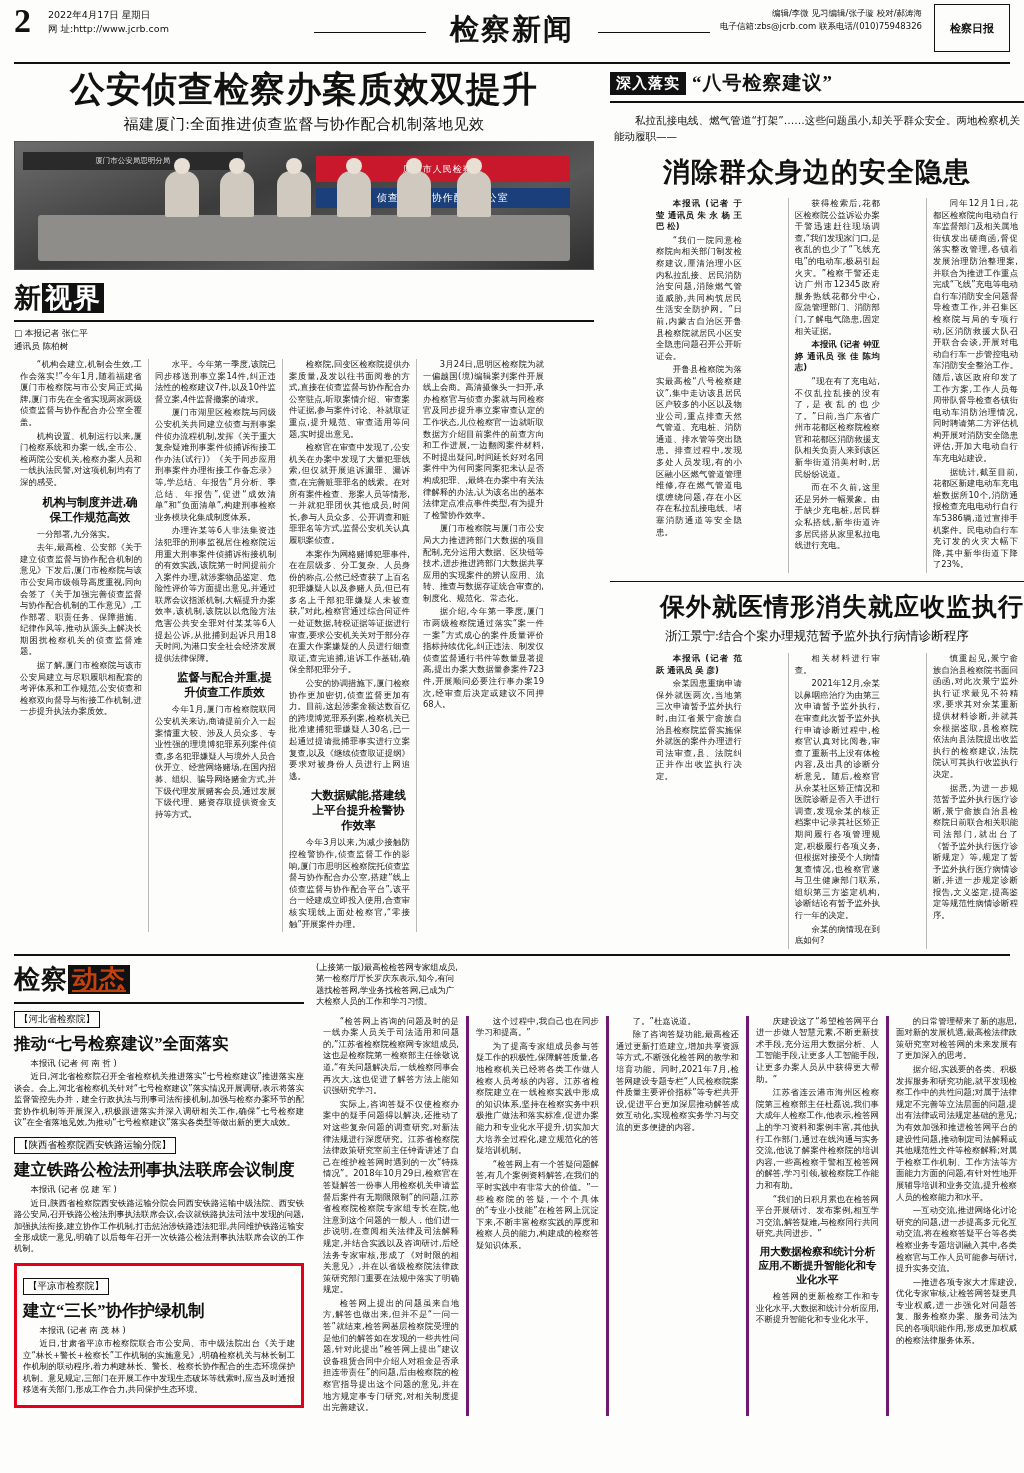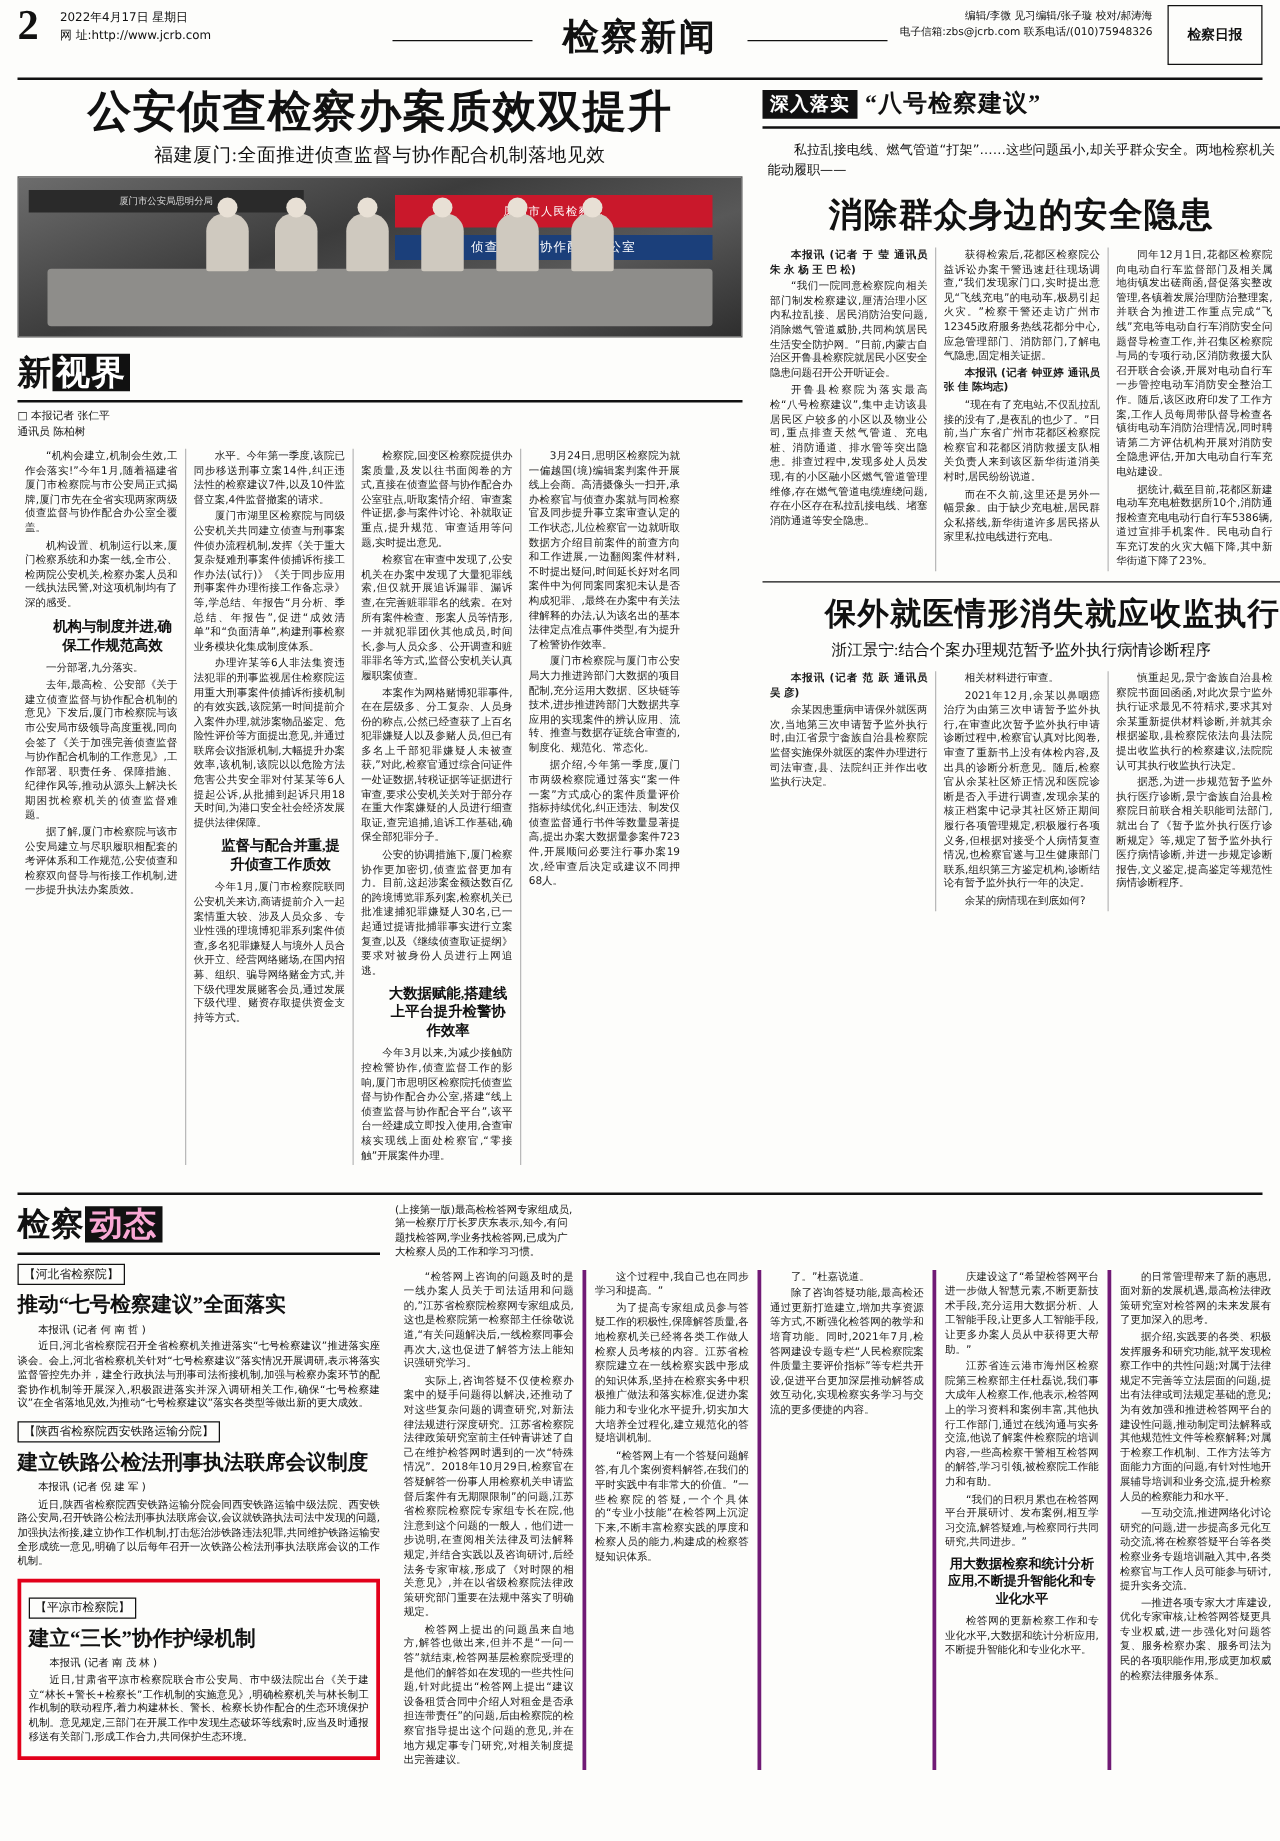--- a/index.html
+++ b/index.html
@@ -53,33 +53,33 @@
   .cols4 > div + div{border-left:1px solid #b9b9b9;}
 
   
   .right-block{position:absolute;left:596px;top:0;width:414px;}
   .badge-row{display:flex;align-items:center;gap:6px;border-bottom:2px solid #111;padding-bottom:5px;}
   .badge{background:#111;color:#fff;font-size:15px;font-weight:bold;padding:2px 6px;letter-spacing:1px;font-family:"Liberation Serif",serif;}
   .badge-txt{font-size:19px;font-weight:bold;font-family:"Liberation Serif",serif;letter-spacing:1px;}
   .rb-lead{font-size:10.5px;line-height:16px;margin:9px 4px 0 4px;text-align:justify;text-indent:2em;}
   .headline2{font-size:27px;font-weight:bold;text-align:center;margin-top:10px;font-family:"Liberation Serif",serif;letter-spacing:1px;}
   .cols3{display:flex;margin-top:8px;}
-  .cols3 > div{width:138px;padding:0 6px;box-sizing:border-box;}
+  .cols3 > div{width:138px;padding:0 6px;box-sizing:border-box;margin-left:40px;}
   .cols3 > div + div{border-left:1px solid #b9b9b9;}
 
   .hr-thin{border-top:1px solid #111;margin:8px 0;}
   .headline3{font-size:25px;font-weight:bold;text-align:right;font-family:"Liberation Serif",serif;letter-spacing:1px;}
   .subhead3{font-size:12.5px;text-align:center;margin-top:5px;font-family:"Liberation Serif",serif;}
 
   
   .bottom-wrap{position:relative;margin:4px 14px 0 14px;border-top:2px solid #111;padding-top:6px;height:560px;}
   .bl{position:absolute;left:0;top:6px;width:290px;}
   .sec-logo2{position:relative;height:40px;border-bottom:2px solid #111;}
   .sec-logo2 .big{font-size:26px;font-weight:bold;font-family:"Liberation Serif",serif;letter-spacing:1px;}
-  .sec-logo2 .inv{background:#111;color:#f9a8d4;padding:0 4px;}
+  .sec-logo2 .inv{background:#111;color:#c2410c;padding:0 4px;text-decoration:underline;}
   .tagbox{border:1px solid #111;display:inline-block;font-size:9.5px;padding:1px 4px;margin:7px 0 3px 0;}
   .item-title{font-size:16.5px;font-weight:bold;font-family:"Liberation Serif",serif;line-height:21px;margin:2px 0 4px 0;}
   .item-body{font-size:8.3px;line-height:11.4px;text-align:justify;}
   .item-body p{margin:0 0 2px 0;text-indent:2em;}
   .redbox{border:3px solid #e2001a;padding:5px 6px 8px 6px;margin-top:8px;box-sizing:border-box;}
 
   .br{position:absolute;left:302px;top:6px;width:708px;}
   .jiadawang{font-size:32px;font-weight:bold;text-align:center;font-family:"Liberation Serif",serif;letter-spacing:1px;}
   .cols5{display:flex;margin-top:8px;}
   .cols5 > div{padding:0 7px;box-sizing:border-box;}
@@ -207,21 +207,21 @@
       <div class="cols3">
         <div>
           <div class="body-text">
             <p class="lead">本报讯 (记者 于 莹  通讯员 朱 永 杨 王 巴 松)</p>
             <p>“我们一院同意检察院向相关部门制发检察建议,厘清治理小区内私拉乱接、居民消防治安问题,消除燃气管道威胁,共同构筑居民生活安全防护网。”日前,内蒙古自治区开鲁县检察院就居民小区安全隐患问题召开公开听证会。</p>
             <p>开鲁县检察院为落实最高检“八号检察建议”,集中走访该县居民区户较多的小区以及物业公司,重点排查天然气管道、充电桩、消防通道、排水管等突出隐患。排查过程中,发现多处人员发现,有的小区融小区燃气管道管理维修,存在燃气管道电缆缠绕问题,存在小区存在私拉乱接电线、堵塞消防通道等安全隐患。</p>
           </div>
         </div>
         <div>
           <div class="body-text">
-            <p>获得检索后,花都区检察院公益诉讼办案干警迅速赶往现场调查,“我们发现家门口,实时提出意见“飞线充电”的电动车,极易引起火灾。”检察干警还走访广州市12345政府服务热线花都分中心,应急管理部门、消防部门,了解电气隐患,固定相关证据。</p>
+            <p>获得检索后,花都区检察院公益诉讼办案干警迅速赶往现场调查,“我们发现家门口,是夜乱的也少了“飞线充电”的电动车,极易引起火灾。”检察干警还走访广州市12345政府服务热线花都分中心,应急管理部门、消防部门,了解电气隐患,固定相关证据。</p>
             <p class="lead">本报讯 (记者 钟亚婷  通讯员 张 佳  陈均志)</p>
             <p>“现在有了充电站,不仅乱拉乱接的没有了,是夜乱的也少了。”日前,当广东省广州市花都区检察院检察官和花都区消防救援支队相关负责人来到该区新华街道消美村时,居民纷纷说道。</p>
             <p>而在不久前,这里还是另外一幅景象。由于缺少充电桩,居民群众私搭线,新华街道许多居民搭从家里私拉电线进行充电。</p>
           </div>
         </div>
         <div>
           <div class="body-text">
             <p>同年12月1日,花都区检察院向电动自行车监督部门及相关属地街镇发出磋商函,督促落实整改管理,各镇着发展治理防治整理案,并联合为推进工作重点完成“飞线”充电等电动自行车消防安全问题督导检查工作,并召集区检察院与局的专项行动,区消防救援大队召开联合会谈,开展对电动自行车一步管控电动车消防安全整治工作。随后,该区政府印发了工作方案,工作人员每周带队督导检查各镇街电动车消防治理情况,同时聘请第二方评估机构开展对消防安全隐患评估,开加大电动自行车充电站建设。</p>
             <p>据统计,截至目前,花都区新建电动车充电桩数据所10个,消防通报检查充电电动行自行车5386辆,道过宣排手机案件。民电动自行车充订发的火灾大幅下降,其中新华街道下降了23%。</p>
           </div>

